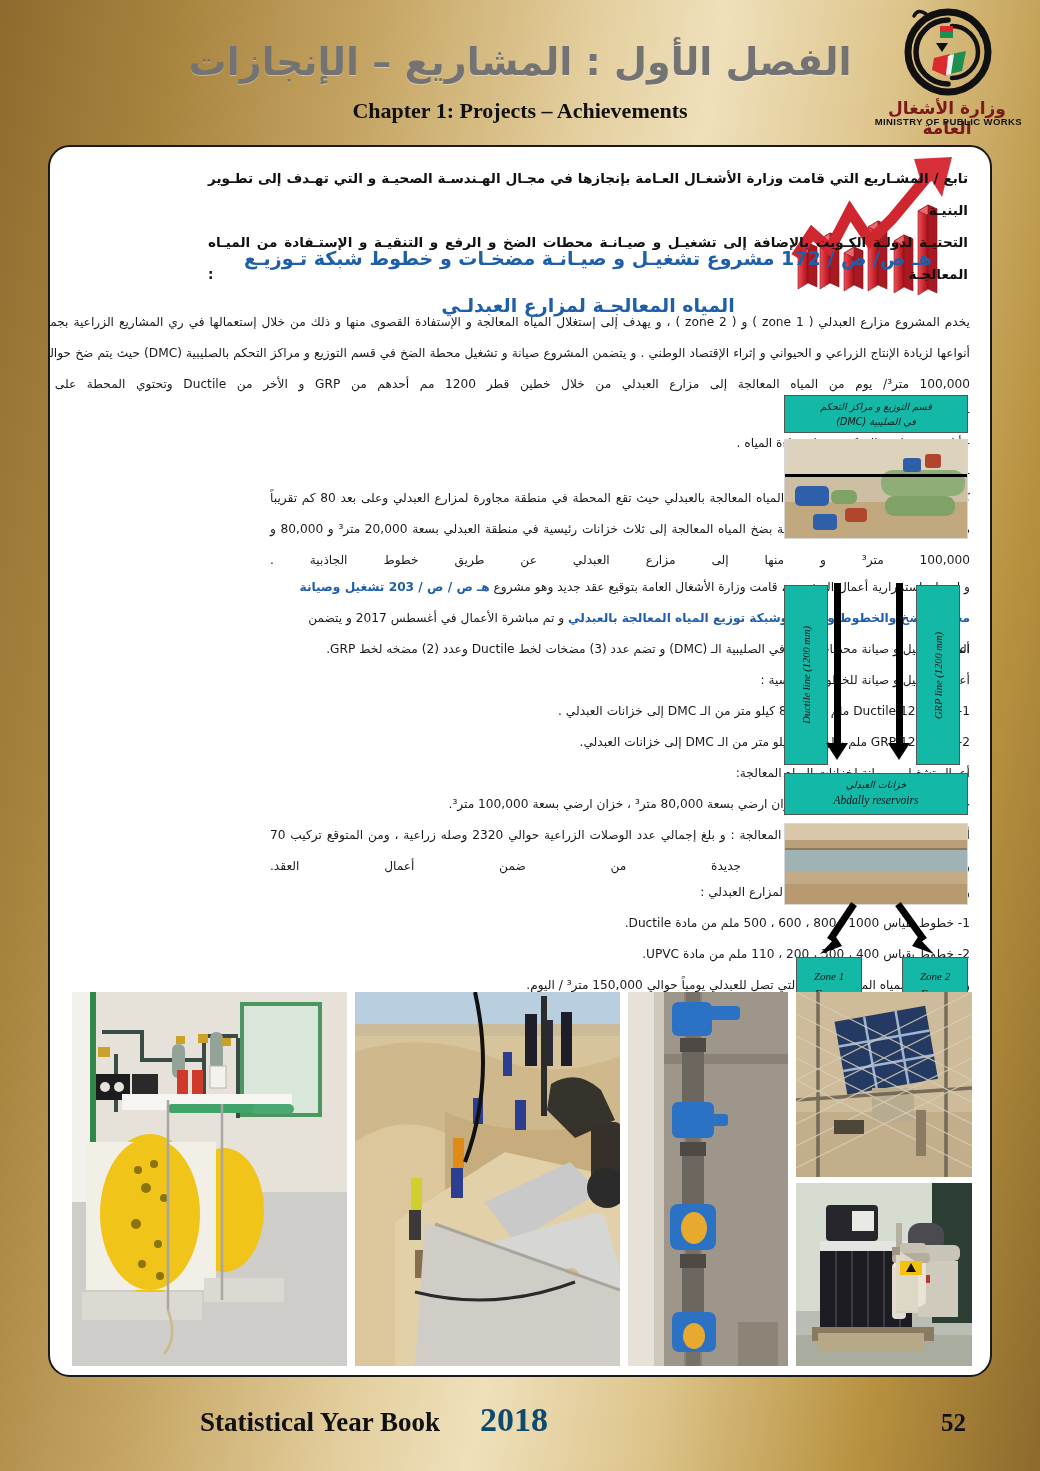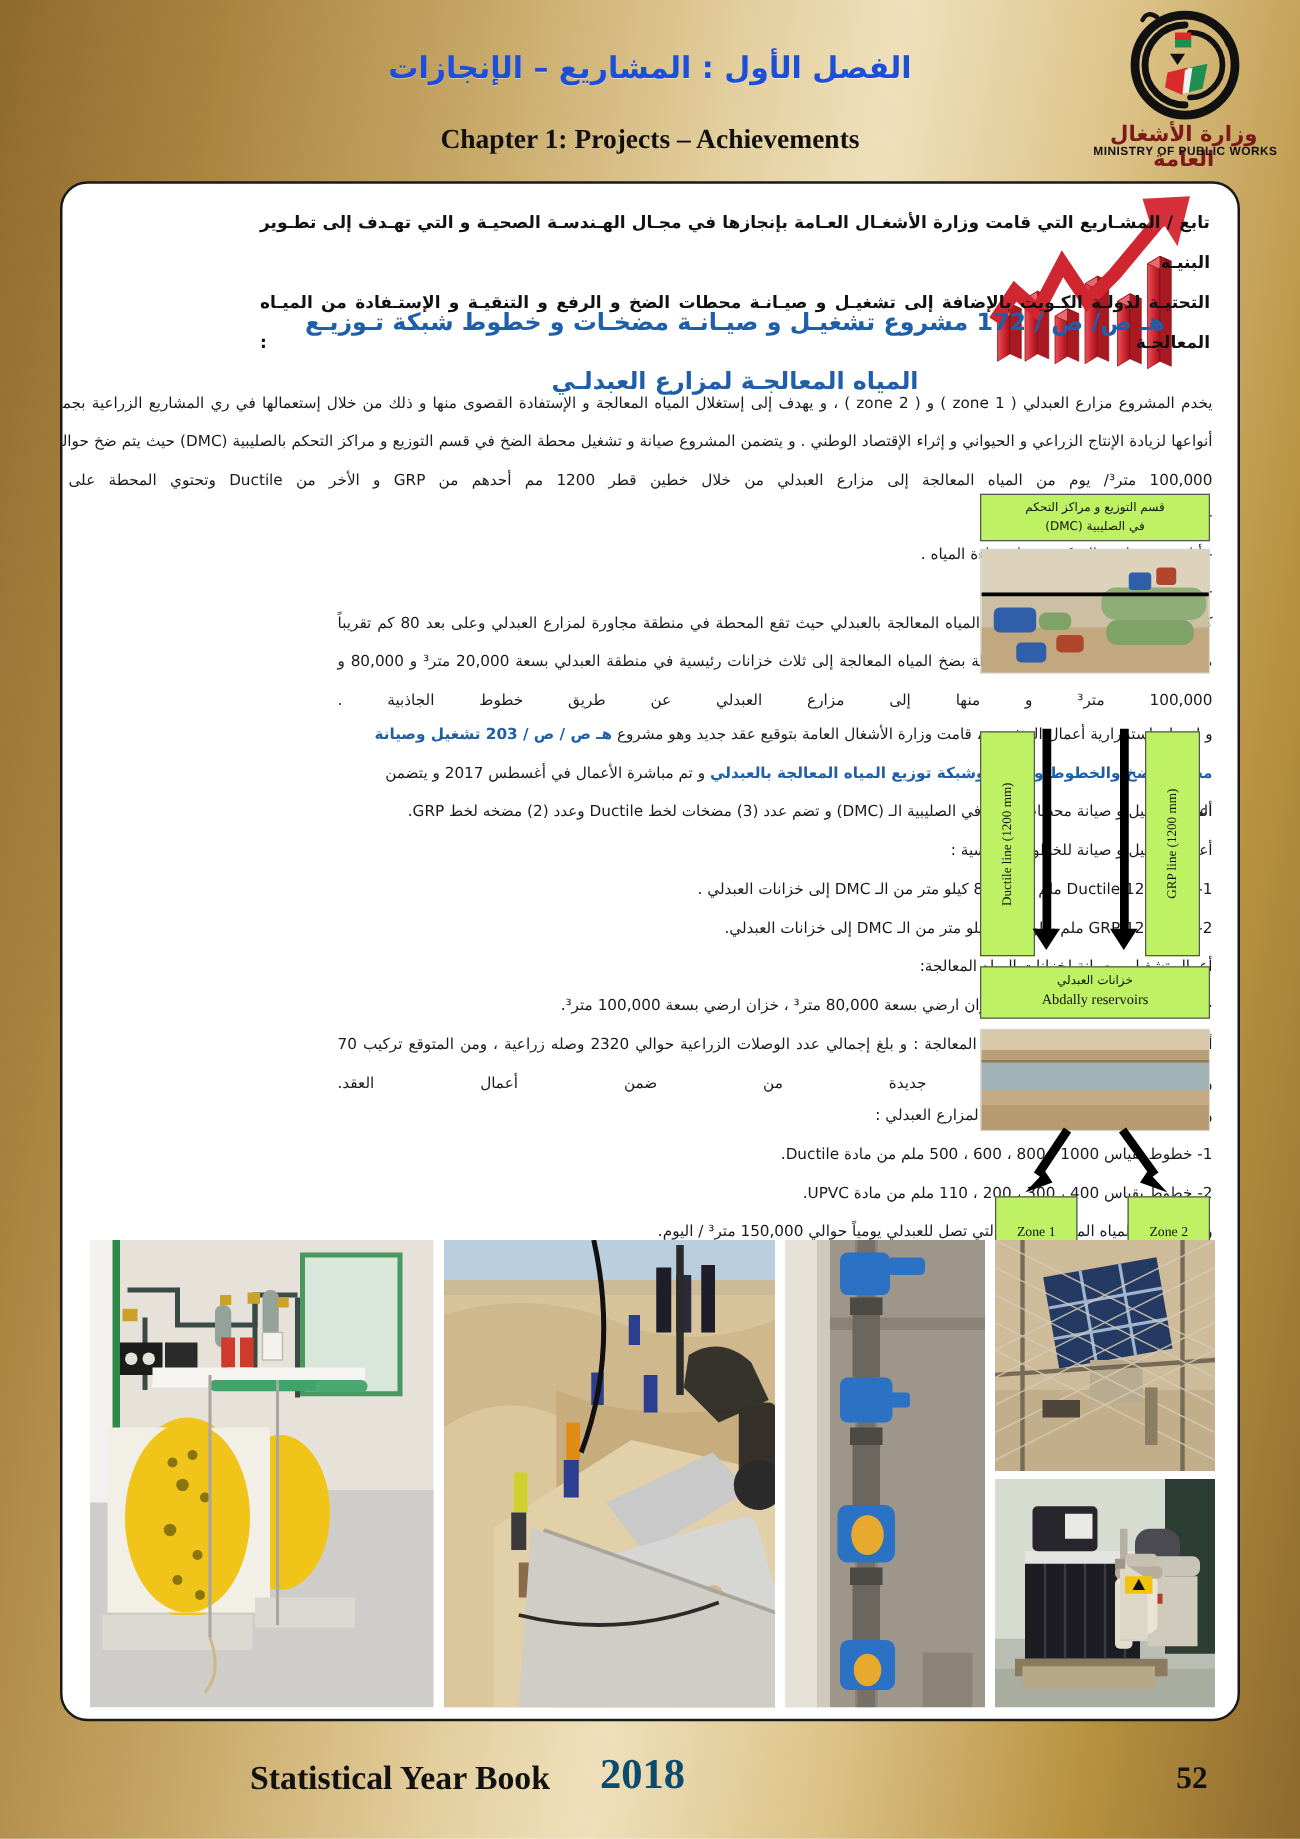--- a/index.html
+++ b/index.html
@@ -10,21 +10,21 @@
   body {
     position: relative;
     background: linear-gradient(100deg,#8f6a2e 0%, #a9843f 14%, #c7a766 30%, #e3ce9d 46%, #efe0bb 56%, #dcc389 70%, #b8913f 86%, #8d6a2d 100%);
     overflow: hidden;
   }
 
   
   .header { position: absolute; left:0; top:0; width:1040px; height:140px; }
   .hdr-ar {
     position:absolute; left:0; right:0; top:40px; text-align:center;
-    font-size:24px; font-weight:bold; color:#1d4ed8; direction:rtl;
+    font-size:38px; font-weight:bold; color:#737373; direction:rtl;
     letter-spacing:1px;
     font-family:"DejaVu Sans","Liberation Sans",sans-serif;
     text-shadow:0 1px 0 rgba(255,255,255,.35);
   }
   .hdr-en {
     position:absolute; left:0; right:0; top:98px; text-align:center;
     font-size:22px; font-weight:bold; color:#111;
     font-family:"Liberation Serif",serif;
   }
   .logo-wrap { position:absolute; right:18px; top:6px; width:150px; height:125px; }
@@ -89,22 +89,22 @@
   .p9  { top:642px; width:700px; text-align:right; text-align-last:right; }
   .p10 { top:673px; width:700px; }
   .p11 { top:730px; width:700px; text-align:right; text-align-last:right; }
   .p12 { top:761px; width:700px; text-align:right; text-align-last:right; }
   .p13 { top:792px; width:700px; text-align:right; text-align-last:right; }
   .p14 { top:823px; width:700px; text-align:right; text-align-last:right; }
 
   
   .diagram { position:absolute; right:14px; top:248px; width:200px; height:580px; }
   .dbox {
-    position:absolute; border:1.4px solid #555; background:#bef264;
-    text-align:center; color:#111;
+    position:absolute; border:1.4px solid #555; background:#14b8a6;
+    text-align:center; color:#111;font-style:italic;
   }
   .dmc-label {
     left:8px; top:0; width:184px; height:38px;
     font-size:9.6px; line-height:1.55; direction:rtl; padding-top:4px;
     font-family:"DejaVu Sans",sans-serif;
   }
   .photo-dmc {
     position:absolute; left:8px; top:44px; width:184px; height:100px;
     border:1px solid #d6d6d6; overflow:hidden;
   }
@@ -133,21 +133,21 @@
     font-size:9.6px; line-height:1.5; padding-top:4px;
     font-family:"DejaVu Sans",sans-serif;
   }
   .res-box .en { font-family:"Liberation Serif",serif; font-size:11.5px; }
   .photo-res {
     position:absolute; left:8px; top:428px; width:184px; height:82px;
     border:1px solid #d6d6d6; overflow:hidden;
   }
   .zone-box {
     top:562px; width:66px; height:40px; font-size:11px; line-height:1.5;
-    padding-top:20px; font-family:"Liberation Serif",serif;
+    padding-top:10px; font-family:"Liberation Serif",serif;
   }
   .zb1 { left:20px; }
   .zb2 { left:126px; }
   .diag-arrow-svg { position:absolute; left:0; top:505px; width:200px; height:62px; }
 
   
   .photos { position:absolute; left:22px; top:845px; width:900px; height:374px; }
   .ph { position:absolute; overflow:hidden; }
   .ph1 { left:0;   top:0; width:275px; height:374px; }
   .ph2 { left:283px; top:0; width:265px; height:374px; }

